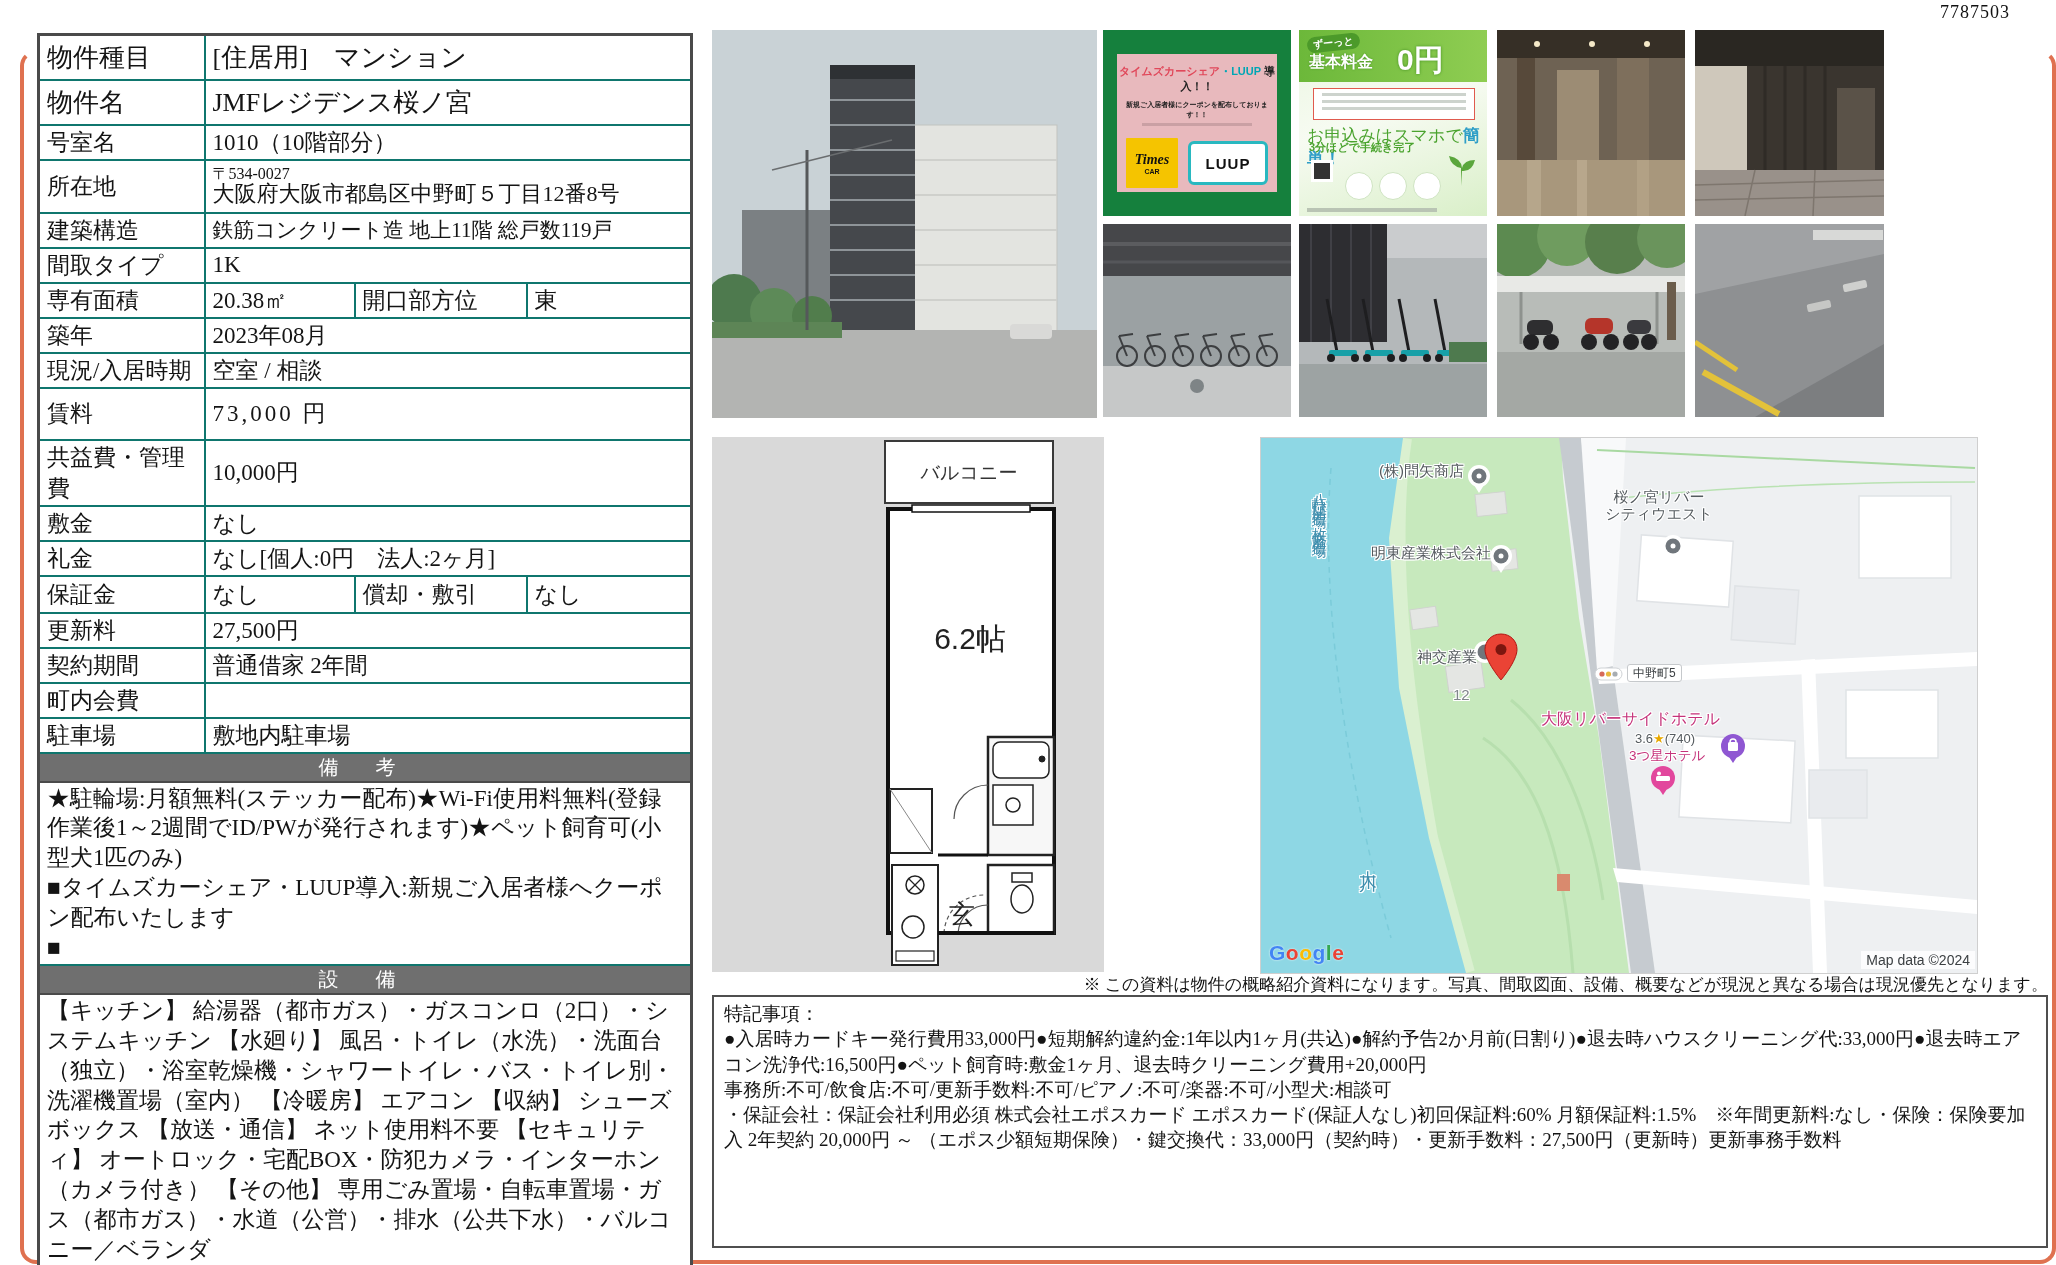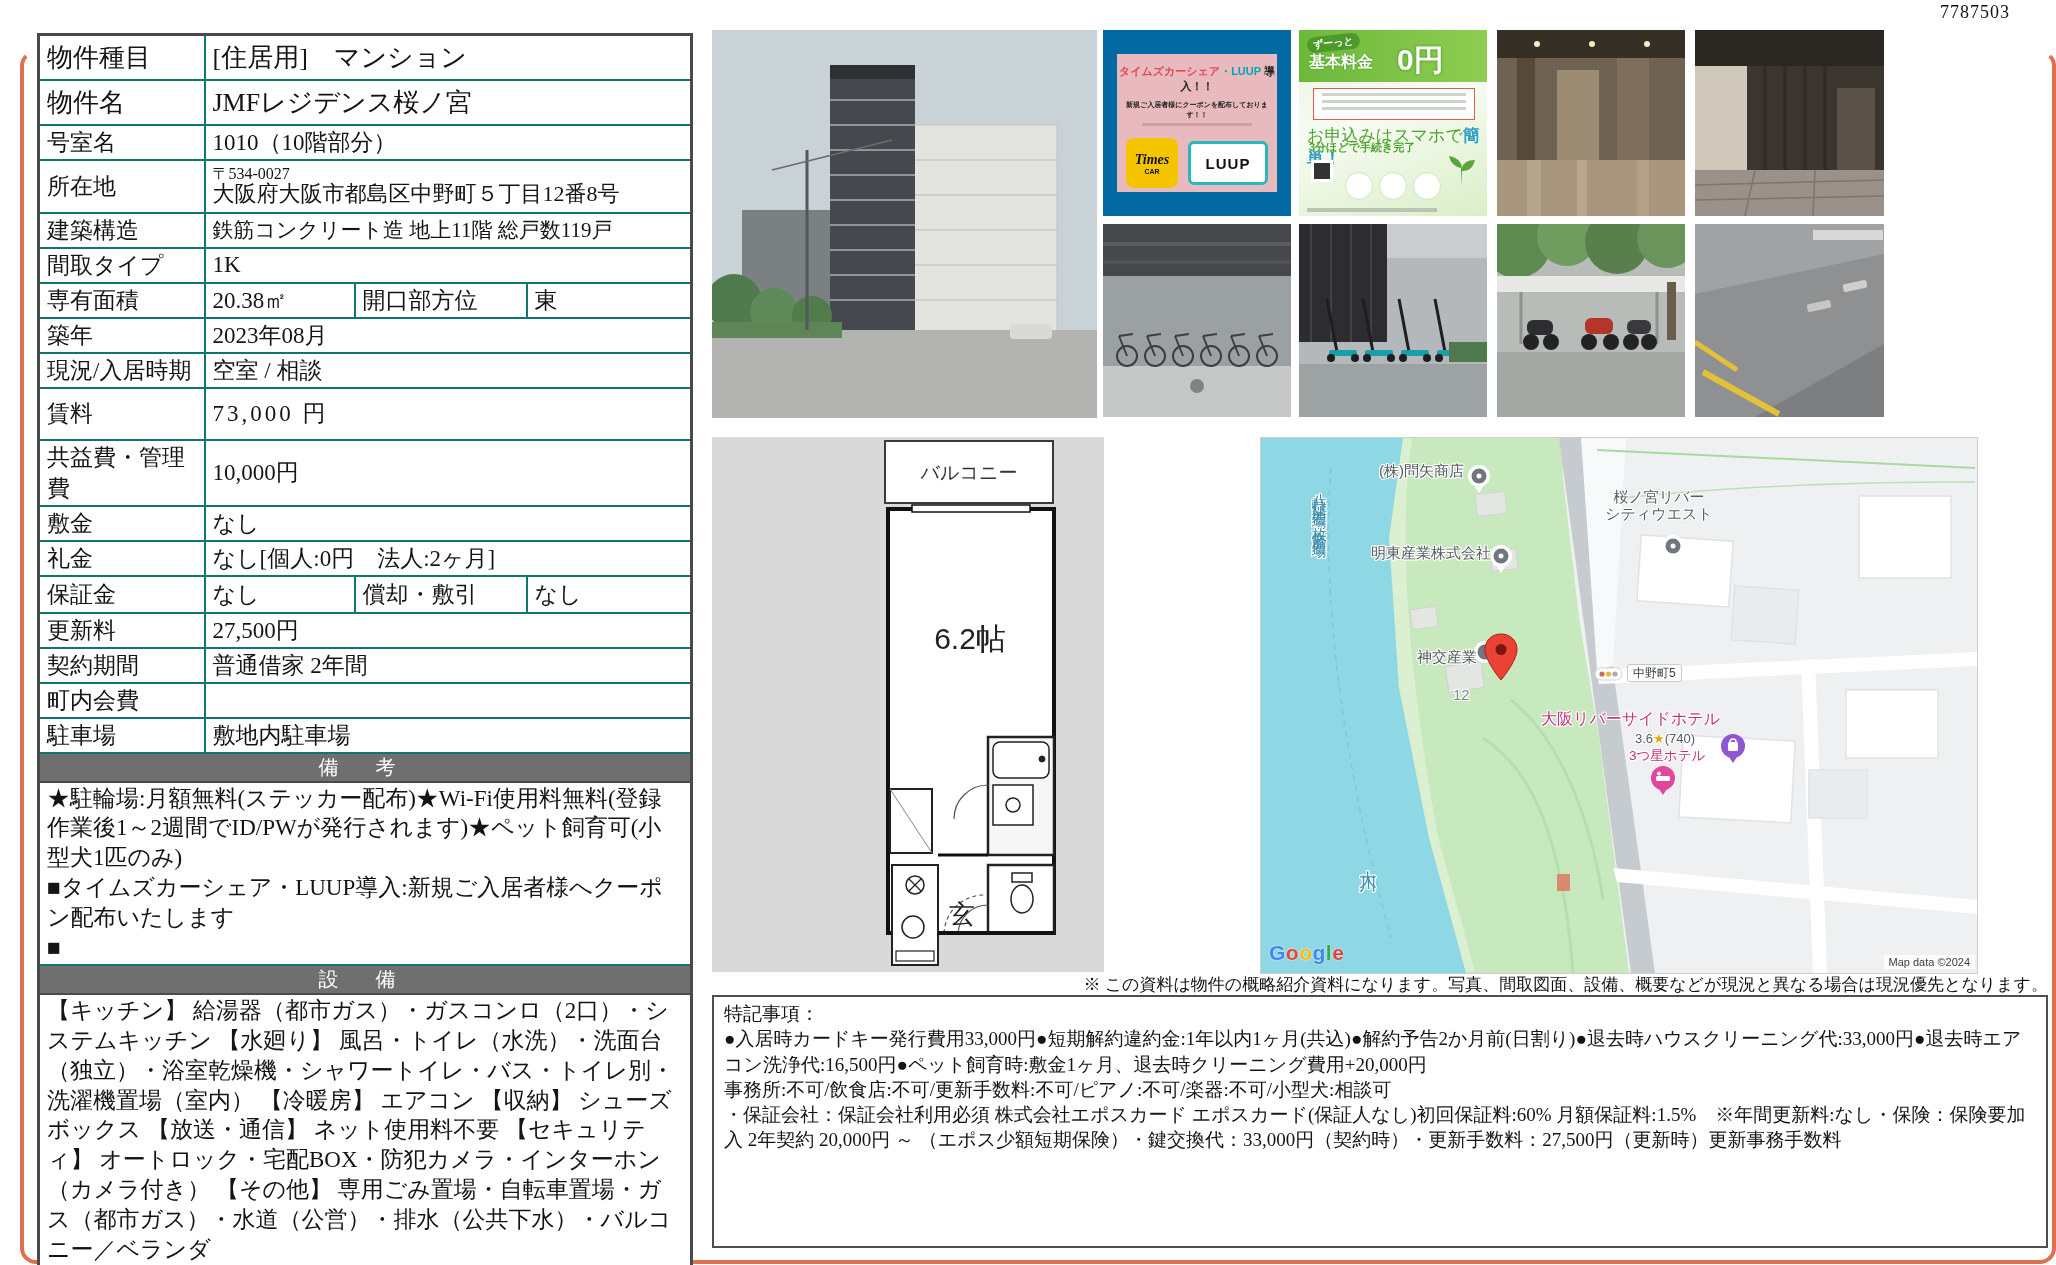--- a/index.html
+++ b/index.html
@@ -30,21 +30,21 @@
   .photo{position:absolute;overflow:hidden;background:#cfcfcf;}
   .photo svg{display:block;}
 
   .timescard{position:absolute;left:14px;top:24px;width:160px;height:138px;background:#e8b9bd;
              text-align:center;font-family:"Liberation Sans",sans-serif;}
   .tc-title{font-size:11px;font-weight:bold;margin-top:10px;}
   .tc-t1{color:#e0485a;} .tc-t2{color:#00a6b4;} .tc-t3{color:#222;}
   .tc-sub{font-size:7px;font-weight:bold;color:#222;margin-top:6px;}
   .tc-note{margin:3px auto 0;width:110px;height:3px;background:#caa0a4;}
   .tc-logos{display:flex;justify-content:center;gap:10px;margin-top:12px;align-items:center;}
-  .tc-times{width:52px;height:50px;background:#f5c400;border-radius:8px;display:flex;flex-direction:column;
+  .tc-times{width:52px;height:50px;background:#f5c400;border-radius:1px;display:flex;flex-direction:column;
             align-items:center;justify-content:center;}
   .tc-times .t1{font-family:"Liberation Serif",serif;font-style:italic;font-weight:bold;font-size:14px;color:#111;}
   .tc-times .t2{font-size:7px;font-weight:bold;color:#111;}
   .tc-luup{width:74px;height:38px;background:#fff;border:3px solid #29b8c0;border-radius:6px;display:flex;
            align-items:center;justify-content:center;font-weight:bold;font-size:15px;letter-spacing:1px;color:#111;}
 
   .flyer{position:absolute;inset:0;background:linear-gradient(160deg,#eaf6e0 0%,#f7fbf2 45%,#d9efc8 100%);
          font-family:"Liberation Sans",sans-serif;overflow:hidden;}
   .fl-band{position:absolute;left:0;top:0;width:100%;height:52px;
            background:linear-gradient(90deg,#6cb83a,#8fcd52);}
@@ -71,21 +71,21 @@
        border:1px solid #cfcfcf;background:#eef0f2;font-family:"Liberation Sans",sans-serif;}
   .mlab{position:absolute;color:#555b5f;font-size:15px;line-height:1.15;white-space:nowrap;
         text-shadow:1px 0 #fff,-1px 0 #fff,0 1px #fff,0 -1px #fff,1px 1px #fff,-1px -1px #fff,1px -1px #fff,-1px 1px #fff;}
   .vert{writing-mode:vertical-rl;letter-spacing:4px;color:#3f8fae;white-space:nowrap;}
   .pink{color:#c5327a;}
   .sign{position:absolute;background:#fff;border:1px solid #c6c9cc;border-radius:3px;
         font-size:12px;color:#3c4043;padding:0 5px;line-height:16px;text-shadow:none;}
   #gmark{position:absolute;left:8px;bottom:8px;font-size:21px;font-weight:bold;letter-spacing:0.5px;text-shadow:0 0 2px #fff;}
   #gmark .c0,#gmark .c3{color:#4285F4;} #gmark .c1,#gmark .c5{color:#EA4335;}
   #gmark .c2{color:#FBBC05;} #gmark .c4{color:#34A853;}
-  #mcopy{position:absolute;right:2px;bottom:4px;font-size:11px;color:#3c4043;background:rgba(255,255,255,.8);padding:1px 5px;}
+  #mcopy{position:absolute;right:2px;bottom:4px;font-size:14px;color:#3c4043;background:rgba(255,255,255,.8);padding:1px 5px;}
 
   
   #disclaimer{position:absolute;left:700px;top:973px;width:1348px;text-align:right;font-size:17px;color:#111;}
   #notes{position:absolute;left:712px;top:995px;width:1336px;height:253px;border:2px solid #4f4f4f;
          padding:4px 10px;box-sizing:border-box;font-size:19px;line-height:1.33;}
   #notes p{margin:0;}
 </style>
 </head>
 <body>
 
@@ -230,21 +230,21 @@
       <circle cx="22" cy="272" r="28" fill="#4e7a4e"></circle>
         <circle cx="62" cy="282" r="24" fill="#5d8a58"></circle>
       <circle cx="100" cy="286" r="20" fill="#517d4c"></circle>
       <rect x="0" y="292" width="130" height="16" fill="#5d8556"></rect>
       <rect x="298" y="294" width="42" height="15" rx="4" fill="#d9d9d7"></rect>
       <line x1="95" y1="120" x2="95" y2="300" stroke="#55585a" stroke-width="3"></line>
       <line x1="60" y1="140" x2="180" y2="110" stroke="#6a6d6f" stroke-width="1.5"></line>
     </svg>
   </div>
 
-  <div class="photo" style="left:1103px;top:30px;width:188px;height:186px;background:#0369a1;">
+  <div class="photo" style="left:1103px;top:30px;width:188px;height:186px;background:#15803d;">
     <div class="timescard">
       <div class="tc-title"><span class="tc-t1">タイムズカーシェア</span><span class="tc-t2">・LUUP</span><span class="tc-t3"> 導入！！</span></div>
       <div class="tc-sub">新規ご入居者様にクーポンを配布しております！！</div>
       <div class="tc-note"></div>
       <div class="tc-logos">
         <div class="tc-times">
           <span class="t1">Times</span>
           <span class="t2">CAR</span>
         </div>
         <div class="tc-luup">LUUP</div>

